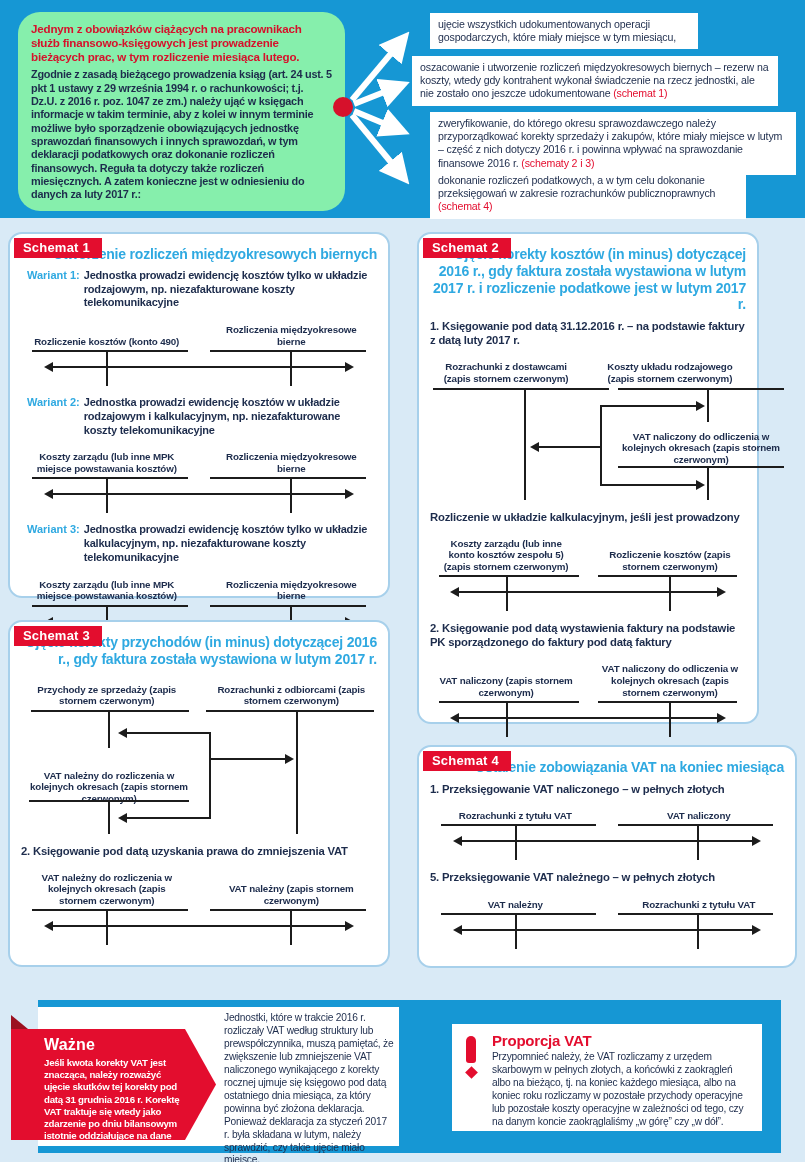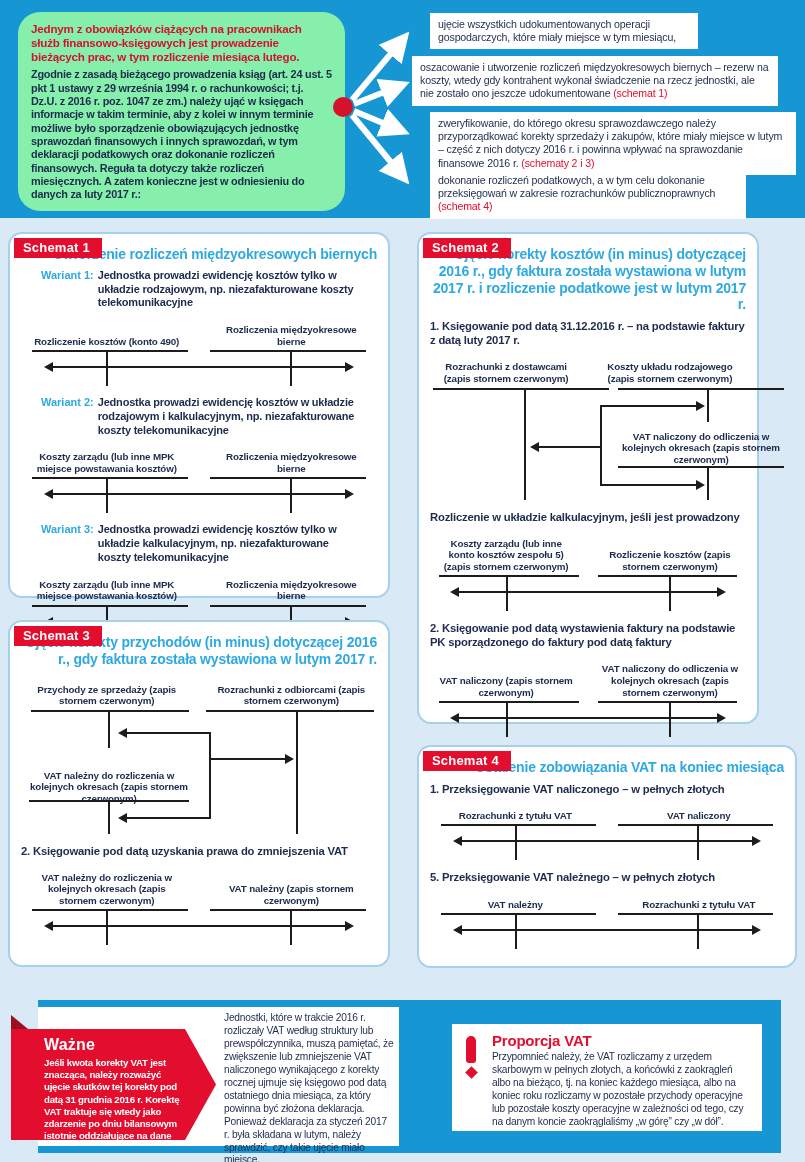--- a/index.html
+++ b/index.html
@@ -25,21 +25,21 @@
   .panel{position:absolute;background:#fff;border:2px solid #A7D0EB;border-radius:14px;
          box-sizing:border-box;padding:10px 11px 6px;}
   .p1{left:8px;top:232px;width:382px;height:366px;}
   .p2{left:417px;top:232px;width:342px;height:492px;}
   .p3{left:8px;top:620px;width:382px;height:347px;}
   .p4{left:417px;top:745px;width:380px;height:223px;}
   .schemat-tag{position:absolute;top:-12px;left:4px;background:#E30D2E;color:#fff;
                font-weight:bold;font-size:13px;padding:2px 12px 3px 9px;letter-spacing:0.2px;margin-top:16px;}
   .panel-title{text-align:right;color:#2FA9E1;font-size:14px;line-height:1.2;font-weight:bold;
                margin:2px 0 6px;letter-spacing:-0.2px;}
-  .variant{display:flex;margin:6px 20px 2px;}
+  .variant{display:flex;margin:6px 6px 2px;}
   .wlabel{color:#2FA9E1;font-weight:bold;font-size:11px;white-space:nowrap;margin-right:4px;}
   .wtext{color:#1D2C4C;font-weight:bold;font-size:11px;line-height:1.25;letter-spacing:-0.2px;}
   .item-heading{color:#1D2C4C;font-weight:bold;font-size:11.3px;line-height:1.25;margin:6px 0 4px;letter-spacing:-0.2px;}
   .acct-label{color:#1D2C4C;font-weight:bold;font-size:9.8px;line-height:1.18;text-align:center;letter-spacing:-0.15px;margin-top:10px;}
 
   
   .pair{margin:4px 0 6px;}
   .pair-labels{display:flex;align-items:flex-end;gap:8%;margin:0 2%;}
   .pair-labels .acct-label{flex:1;}
   .pair-diag{position:relative;height:40px;margin-top:3px;}

